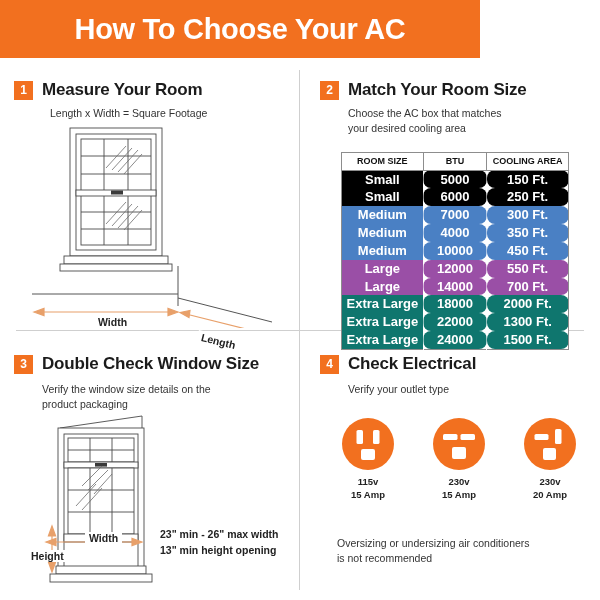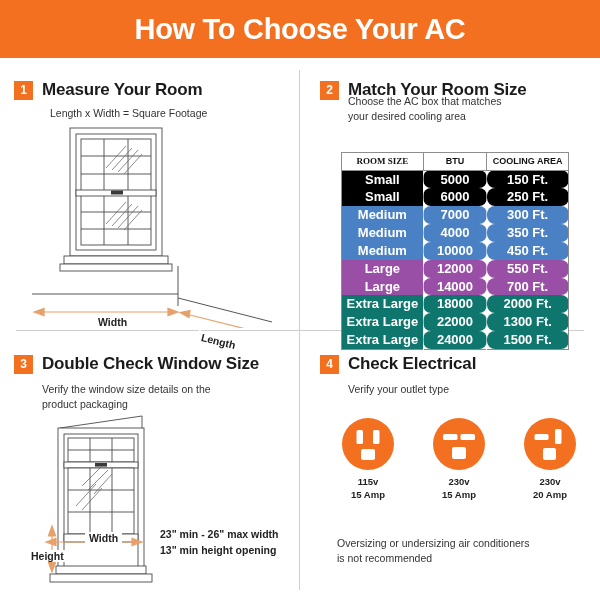--- a/index.html
+++ b/index.html
@@ -11,21 +11,21 @@
   }
   #page {
     position: relative;
     width: 600px; height: 600px;
     background: #ffffff;
   }
 
   
   .header {
     position: absolute; left: 0; top: 0;
-    width: 600px; height: 58px;
+    width: 480px; height: 58px;
     background: #f2701f;
     display: flex; align-items: center; justify-content: center;
   }
   .header-title {
     color: #ffffff;
     font-size: 29px;
     font-weight: bold;
     letter-spacing: -0.3px;
   }
 
@@ -202,28 +202,28 @@
 
     <div class="lbl lbl-b" style="left:93px; top:258px; background:#ffffff; padding:0 5px;">Width</div>
     <div class="lbl lbl-b" style="left:199px; top:272px; transform:rotate(14deg); transform-origin:left top; background:#ffffff; padding:0 4px;">Length</div>
   </div>
 
   <div class="quad q2">
     <div class="step-head" style="left:20px; top:22px;">
       <span class="badge">2</span>
       <span class="step-title">Match Your Room Size</span>
     </div>
-    <div class="step-sub" style="left:48px; top:36px; white-space:pre-line;">Choose the AC box that matches
+    <div class="step-sub" style="left:48px; top:48px; white-space:pre-line;">Choose the AC box that matches
 your desired cooling area</div>
   </div>
 
   <table class="ac-table">
     <thead>
       <tr>
-        <th style="width:36%;font-family:Liberation Serif, serif;">ROOM SIZE</th>
+        <th style="width:36%;">ROOM SIZE</th>
         <th class="sep-l" style="width:28%;">BTU</th>
         <th class="sep-l" style="width:36%;">COOLING AREA</th>
       </tr>
     </thead>
     <tbody>
         <tr class="row-small">
           <td>Small</td>
           <td class="sep-l">5000</td>
           <td class="sep-l">150 Ft.</td>
         </tr>

